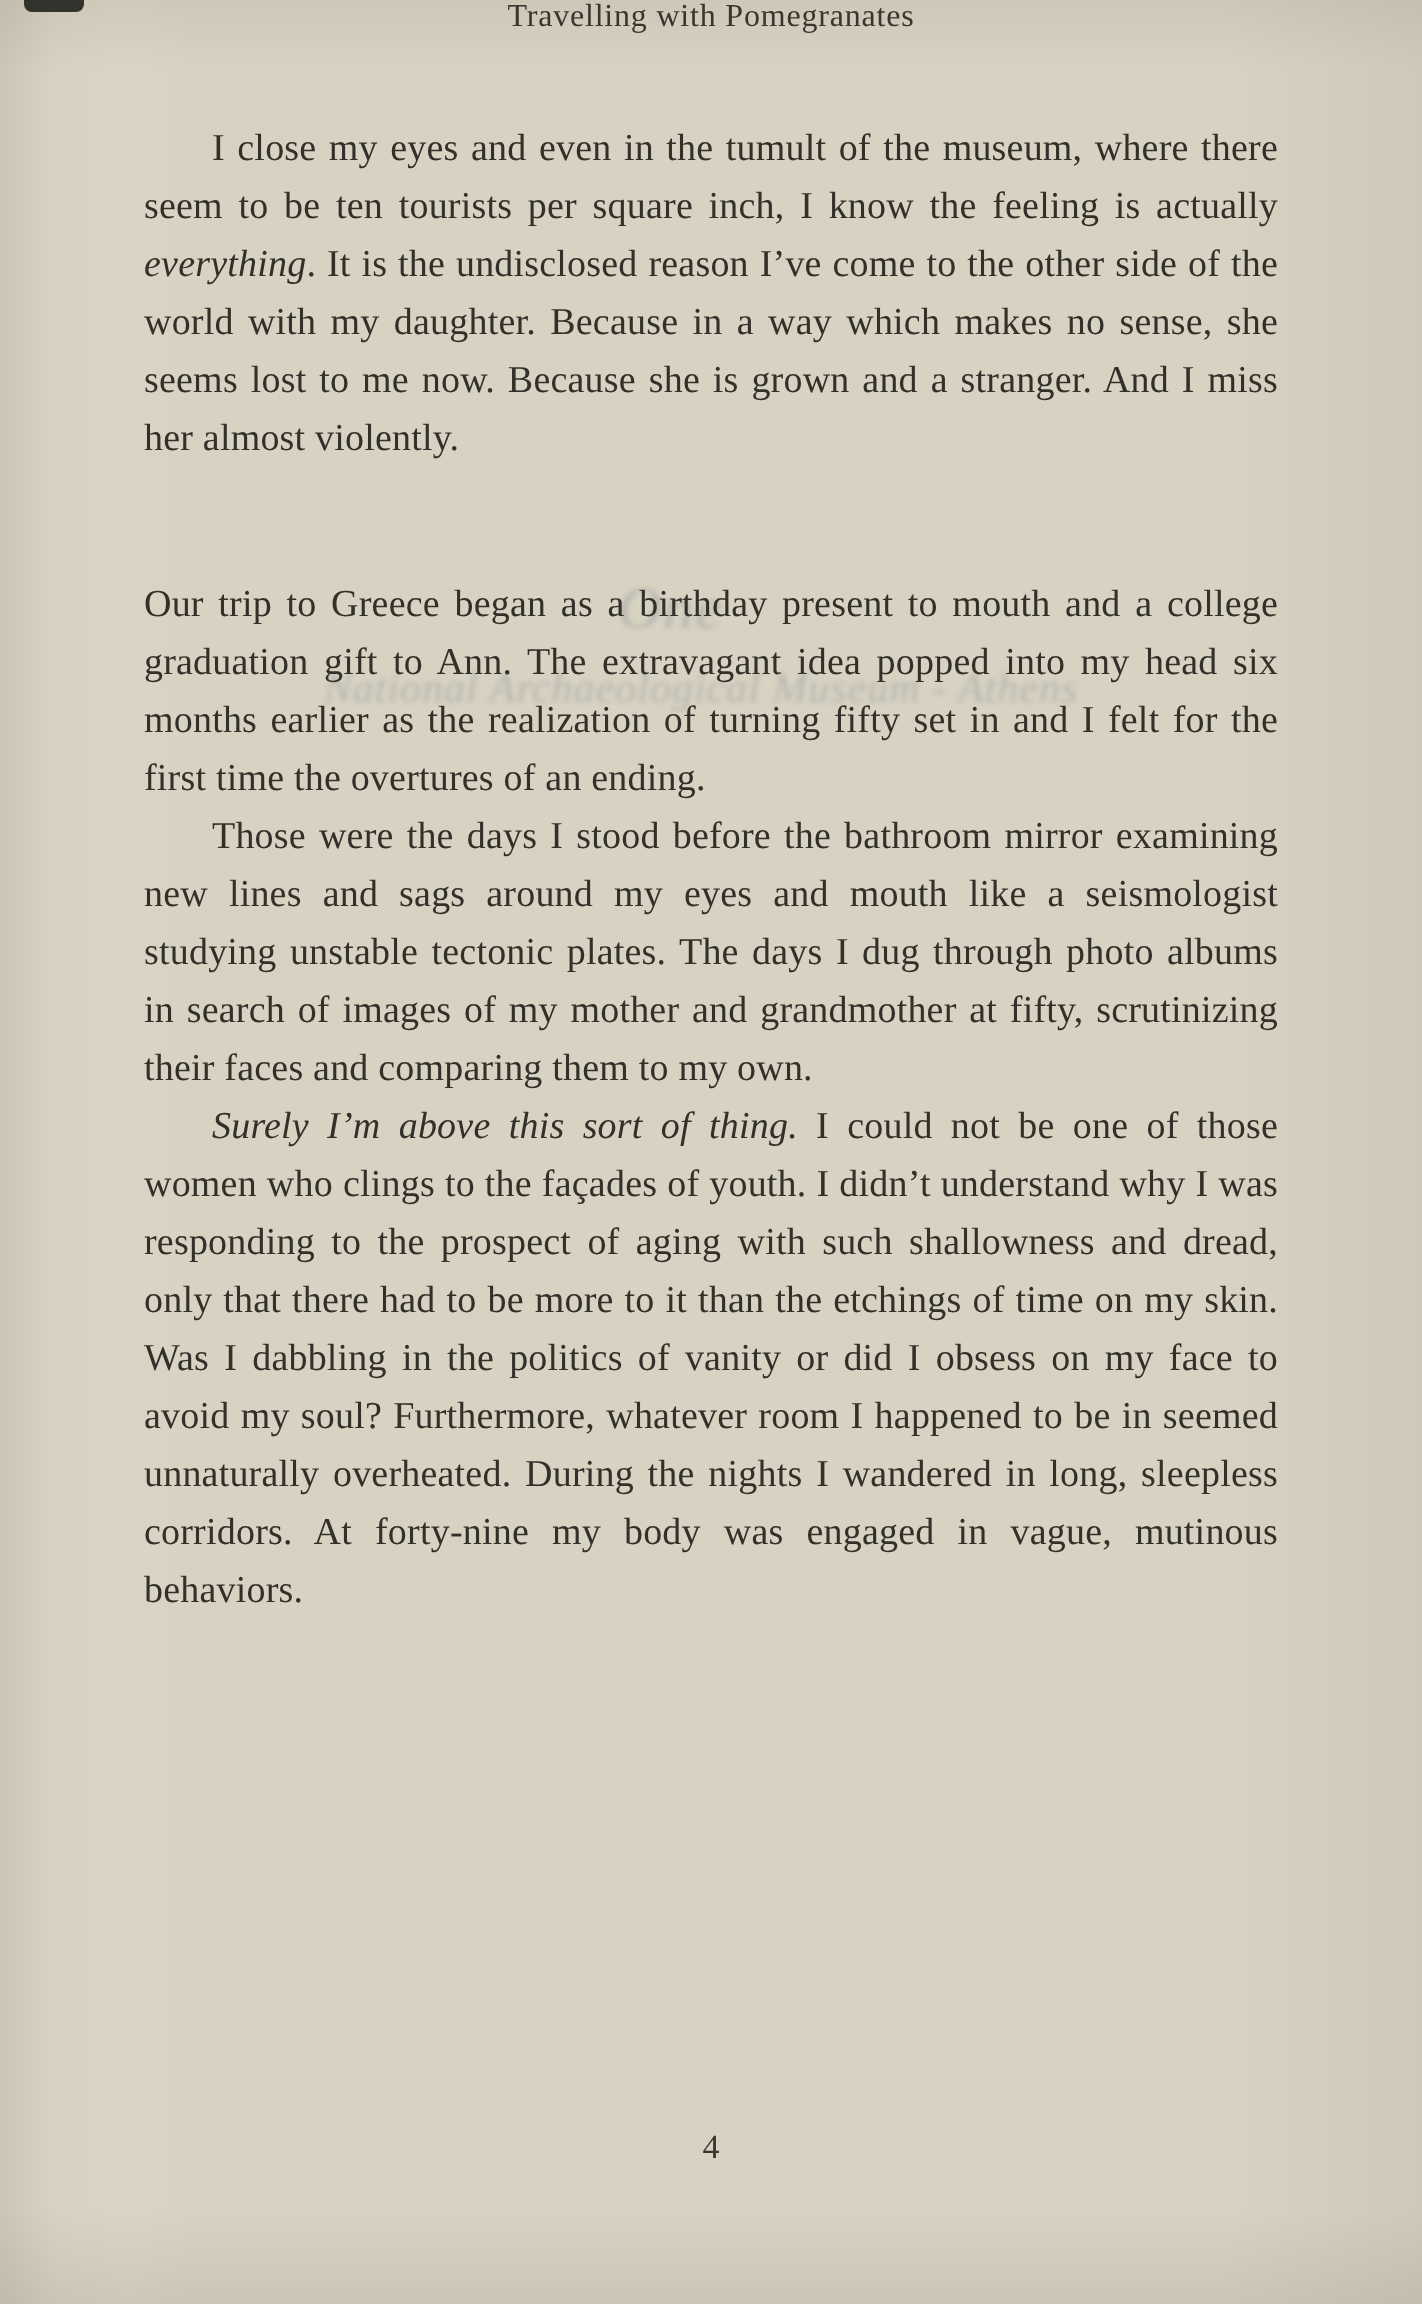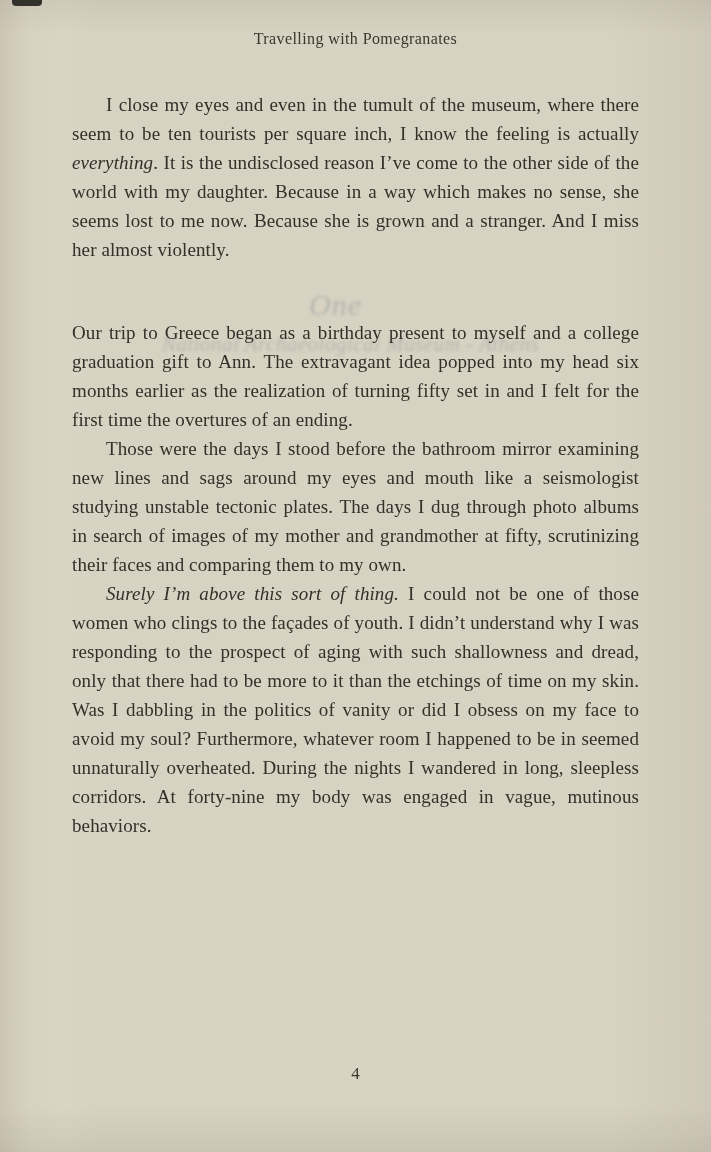--- a/index.html
+++ b/index.html
@@ -23,21 +23,20 @@
   .scan-corner-mark {
     position: absolute;
     top: 0;
     left: 12px;
     width: 30px;
     height: 6px;
     background: rgba(25,24,20,0.85);
     border-radius: 0 0 4px 4px;
   }
   .running-head {
-    padding-top: 30px;
     text-align: center;
     font-size: 16px;
     letter-spacing: 0.4px;
     color: #3a362f;
   }
   .ghost-layer {
     position: absolute;
     left: 0;
     right: 0;
     top: 0;
@@ -105,19 +104,19 @@
 
   <div class="running-head">Travelling with Pomegranates</div>
 
   <div class="ghost-layer">
     <div class="ghost-one">One</div>
     <div class="ghost-two">National Archaeological Museum - Athens</div>
   </div>
 
   <div class="body-text" id="paragraphs">
       <p class="indent"><span>I close my eyes and even in the tumult of the museum, where there seem to be ten tourists per square inch, I know the feeling is actually </span><span class="italic">everything</span><span>. It is the undisclosed reason I’ve come to the other side of the world with my daughter. Because in a way which makes no sense, she seems lost to me now. Because she is grown and a stranger. And I miss her almost violently.</span></p>
-      <p class=" gap-before"><span>Our trip to Greece began as a birthday present to myself and a college graduation gift to Ann. The extravagant idea popped into my head six months earlier as the realization of turning fifty set in and I felt for the first time the overtures of an ending.</span></p>
+      <p class=" gap-before"><span>Our trip to Greece began as a birthday present to mouth and a college graduation gift to Ann. The extravagant idea popped into my head six months earlier as the realization of turning fifty set in and I felt for the first time the overtures of an ending.</span></p>
       <p class="indent"><span>Those were the days I stood before the bathroom mirror examining new lines and sags around my eyes and mouth like a seismologist studying unstable tectonic plates. The days I dug through photo albums in search of images of my mother and grandmother at fifty, scrutinizing their faces and comparing them to my own.</span></p>
       <p class="indent"><span class="italic">Surely I’m above this sort of thing.</span><span> I could not be one of those women who clings to the façades of youth. I didn’t understand why I was responding to the prospect of aging with such shallowness and dread, only that there had to be more to it than the etchings of time on my skin. Was I dabbling in the politics of vanity or did I obsess on my face to avoid my soul? Furthermore, whatever room I happened to be in seemed unnaturally overheated. During the nights I wandered in long, sleepless corridors. At forty-nine my body was engaged in vague, mutinous behaviors.</span></p>
     </div>
 
   <div class="folio">4</div>
 </div>
 
 </body></html>

